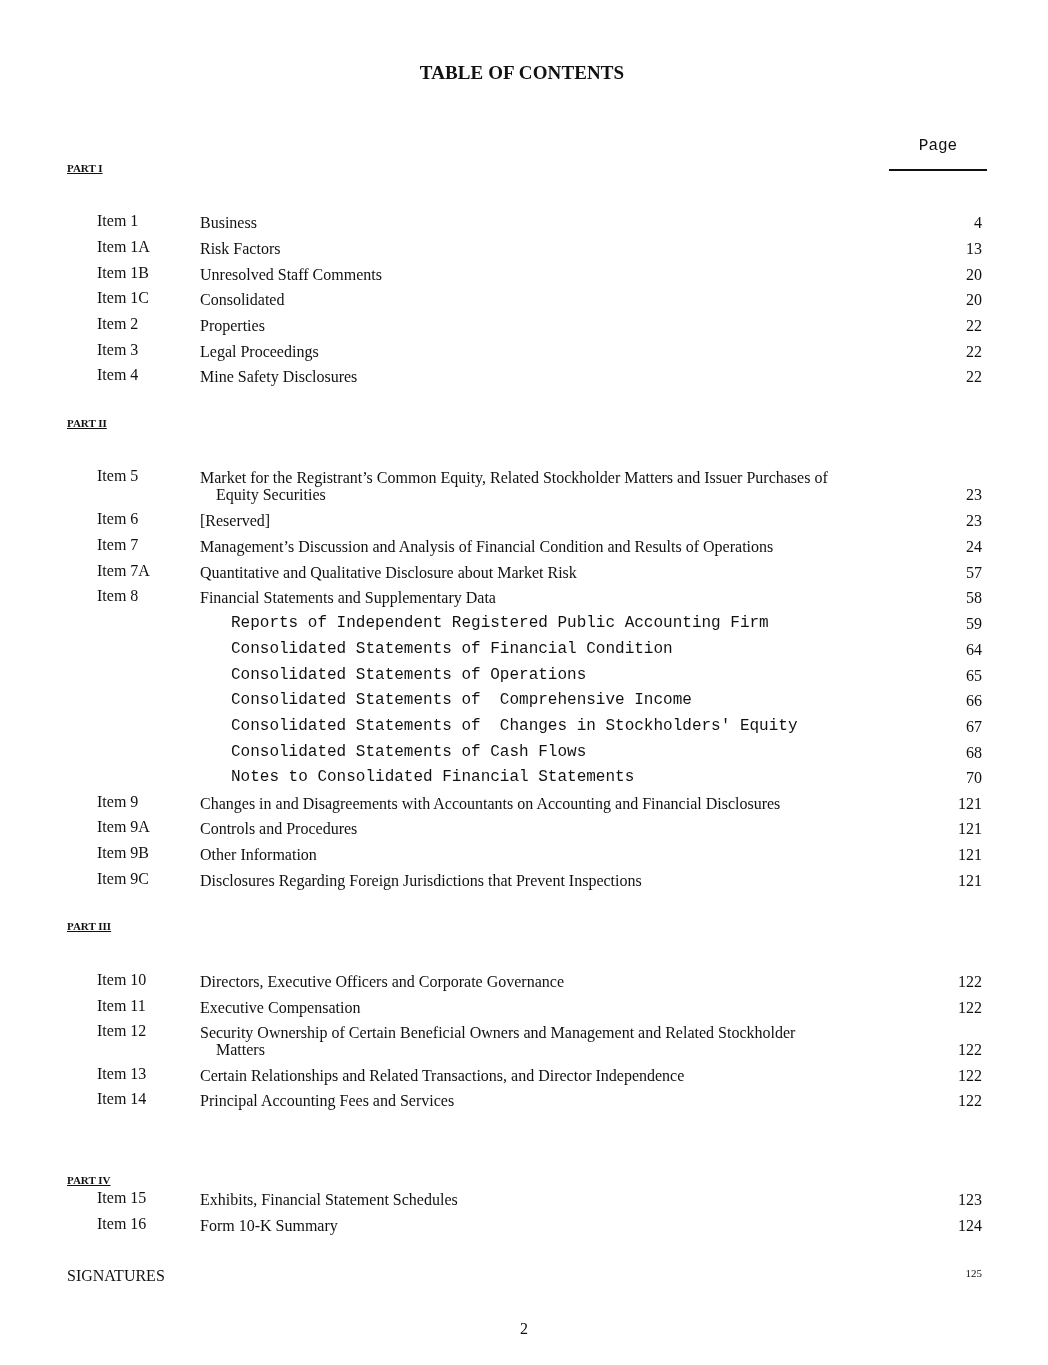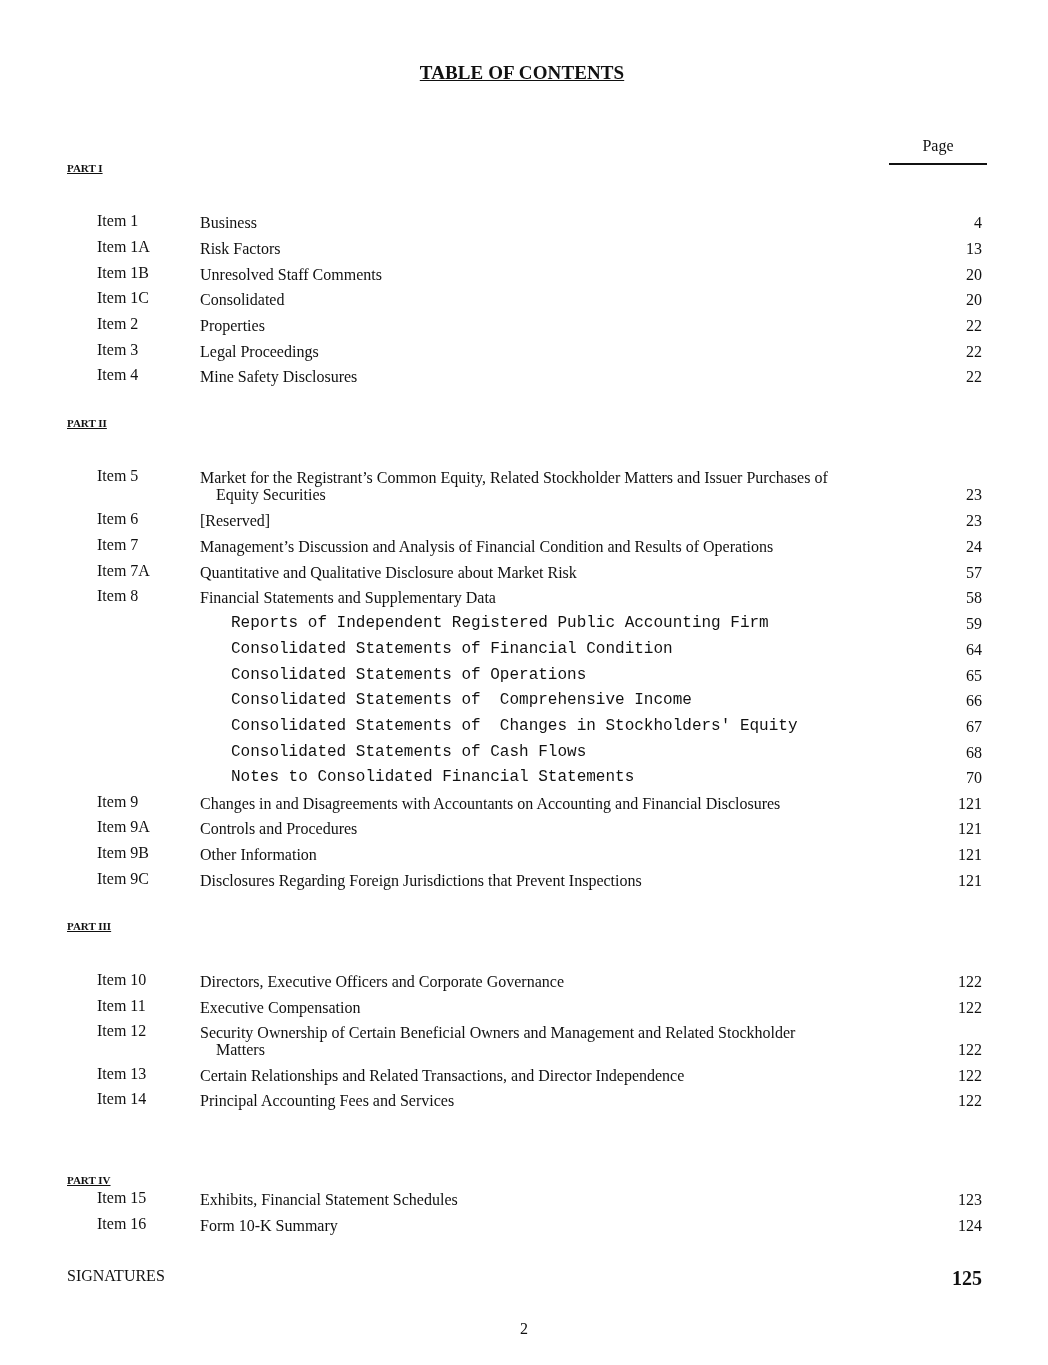--- a/index.html
+++ b/index.html
@@ -3,39 +3,40 @@
   <meta charset="utf-8">
   <style>
     html, body { margin: 0; padding: 0; background: #ffffff; }
     body {
       width: 1048px; height: 1365px; position: relative; overflow: hidden;
       font-family: "Liberation Serif", "DejaVu Serif", serif;
       color: #111111;
     }
     .title {
       position: absolute; top: 62px; left: 0; width: 1044px; text-align: center;
-      font-weight: bold; font-size: 19px; letter-spacing: 0.1px; text-decoration: underline;
+      font-weight: bold; font-size: 19px; letter-spacing: 0.1px;
     }
     .page-header {
       position: absolute; top: 137px; left: 889px; width: 98px;
-      text-align: center; font-size: 16px; padding-bottom: 8px;
+      text-align: center; font-size: 16px; padding-bottom: 14px;
       border-bottom: 2px solid #111;
+      font-family: Liberation Mono, monospace;
     }
     .part {
       position: absolute; left: 67px; font-weight: bold; font-size: 11px; text-decoration: underline;
     }
     .row { position: absolute; left: 0; width: 1048px; font-size: 16px; line-height: 17px; }
     .row .item { position: absolute; left: 97px; top: -1px; }
     .row .desc { position: absolute; left: 200px; top: 1px; white-space: nowrap; }
     .row .desc.sub { left: 231px; font-family: Liberation Mono, monospace; }
     .row .desc .cont { display: block; padding-left: 16px; }
     .row .pg { position: absolute; right: 66px; top: 1px; text-align: right; }
     .row.two .pg { top: 18px; }
     .sig { position: absolute; left: 67px; top: 1267px; font-weight: normal; font-size: 16px; }
-    .sig-pg { position: absolute; right: 66px; top: 1267px; font-size: 20px; font-weight: bold; }
+    .sig-pg { position: absolute; right: 66px; top: 1267px; font-size: 11px; }
     .footer { position: absolute; top: 1320px; left: 0; width: 1048px; text-align: center; font-size: 16px; }
   </style>
 </head>
 <body>
 
 <div class="title">TABLE OF CONTENTS</div>
 <div class="page-header">Page</div>
 
 <div class="part" style="top:162px">PART I</div>
 <div class="row" style="top:213px">

